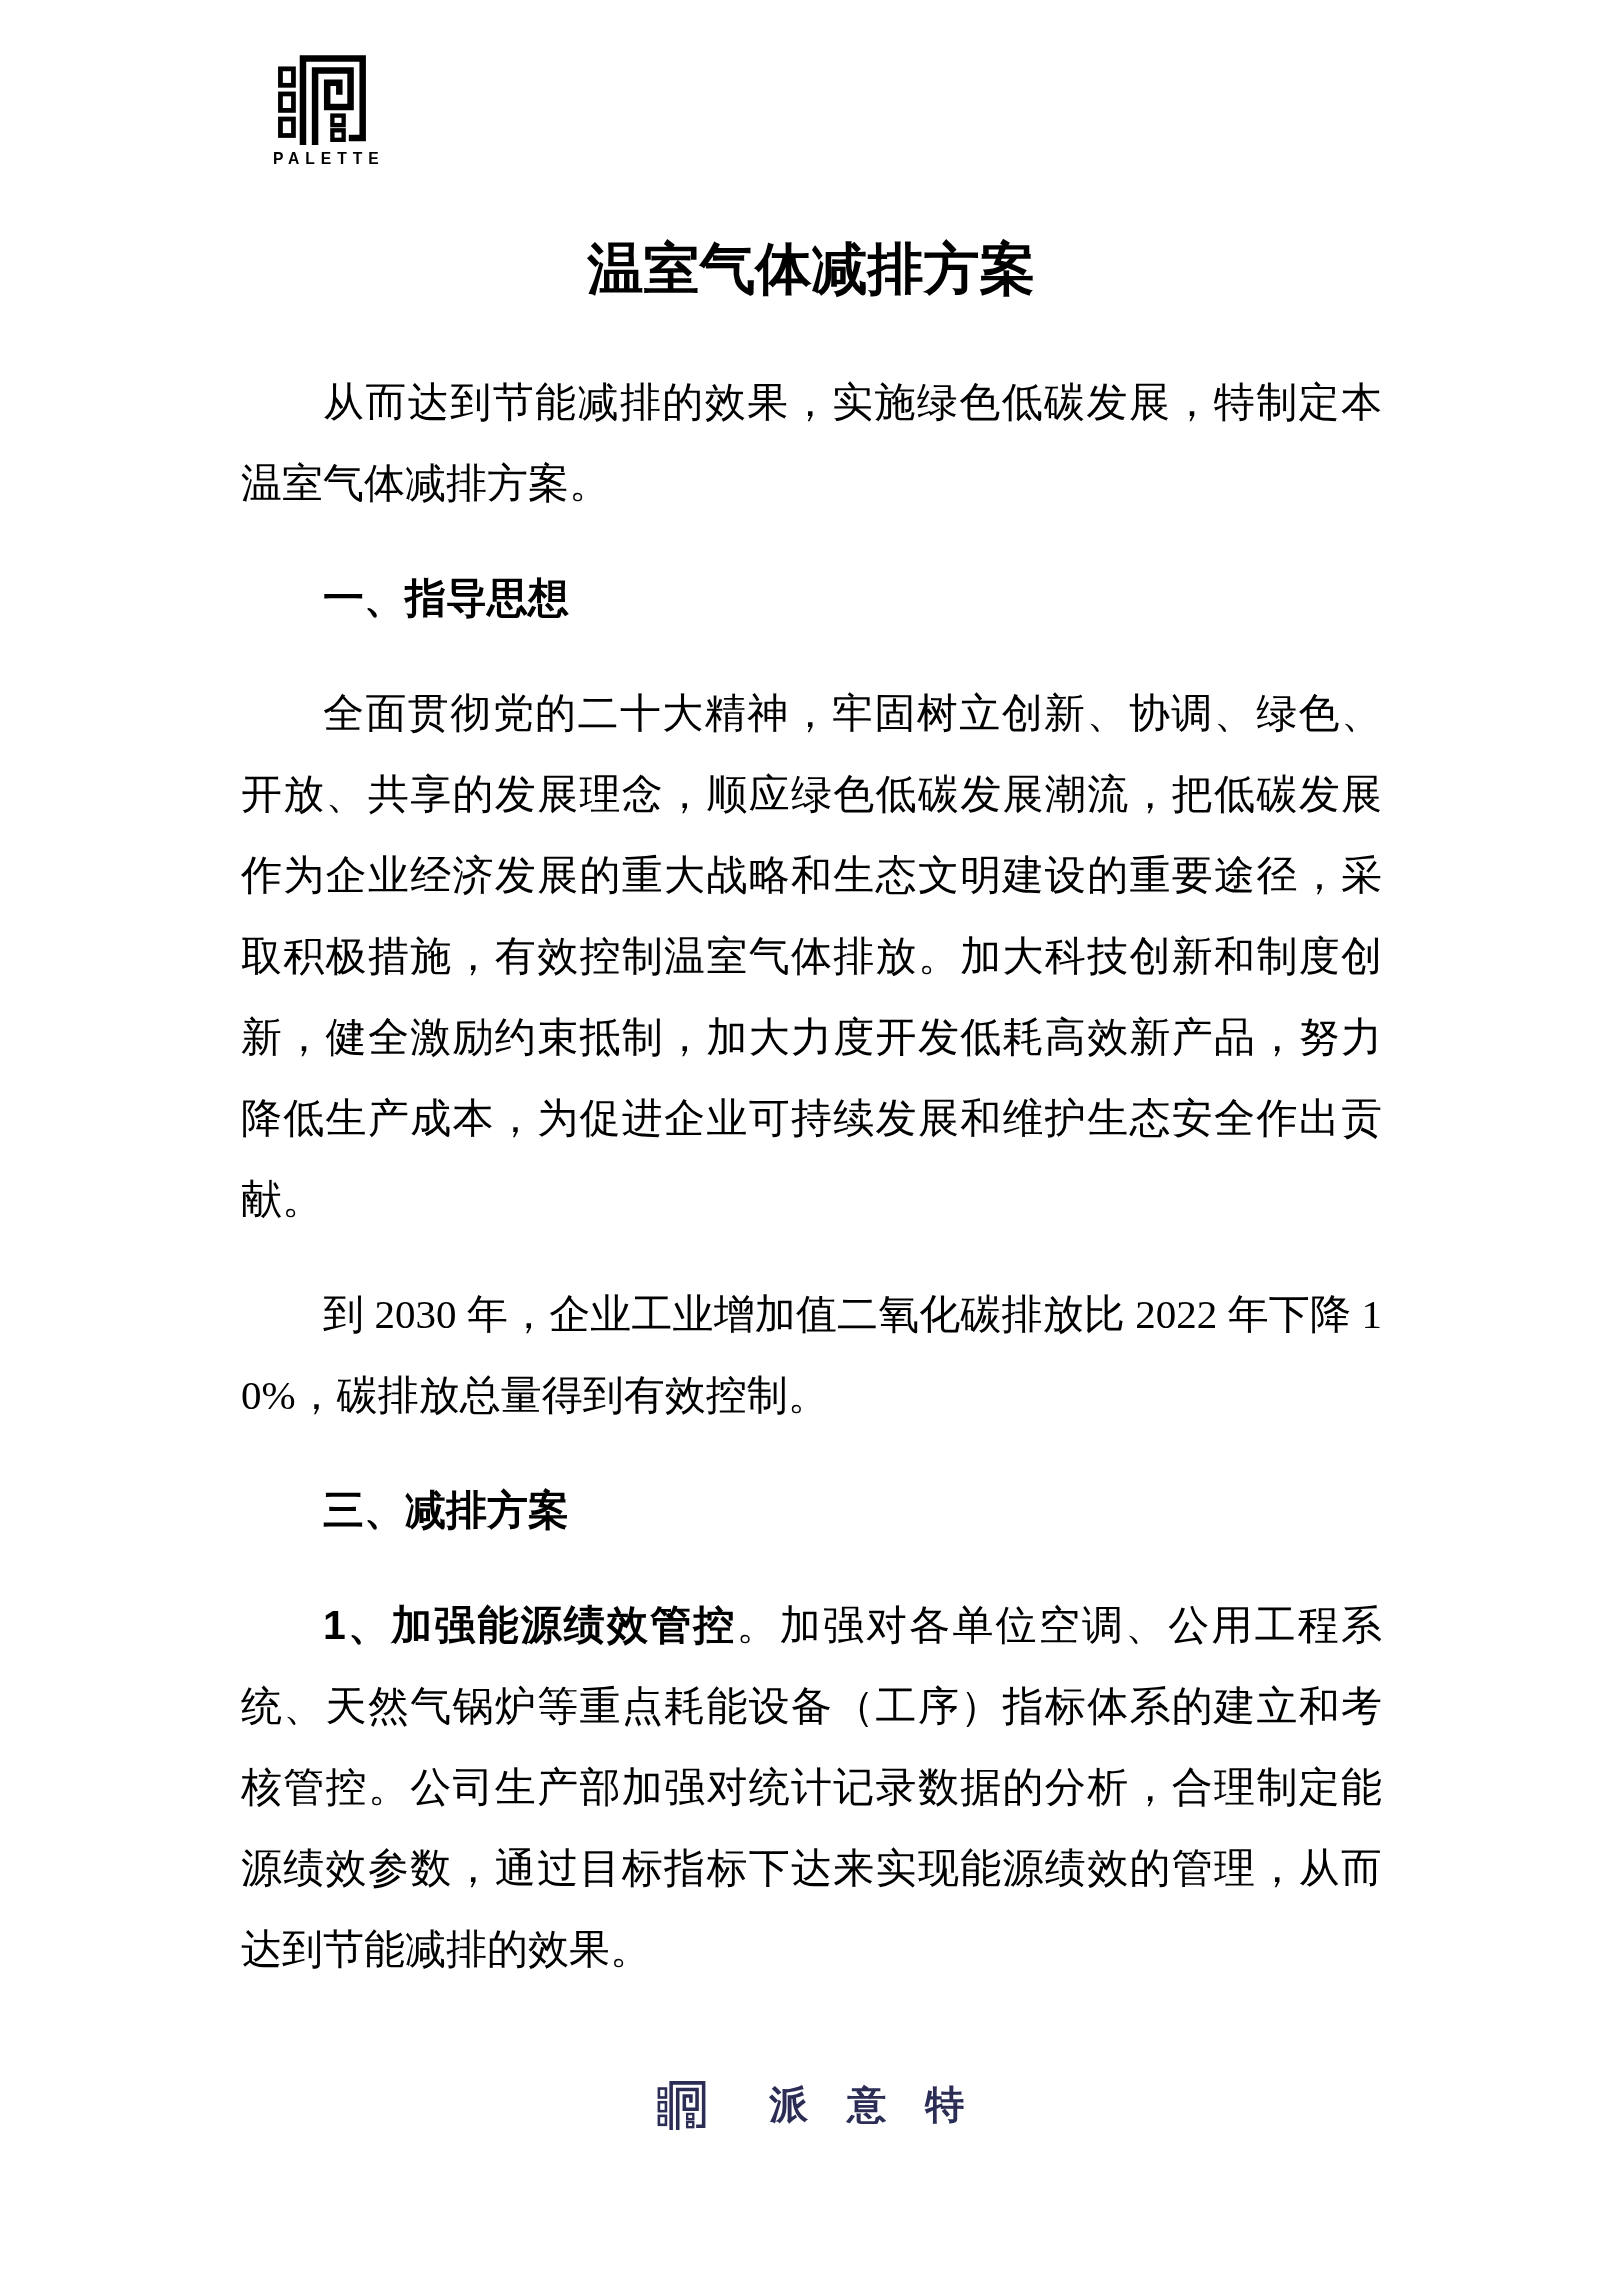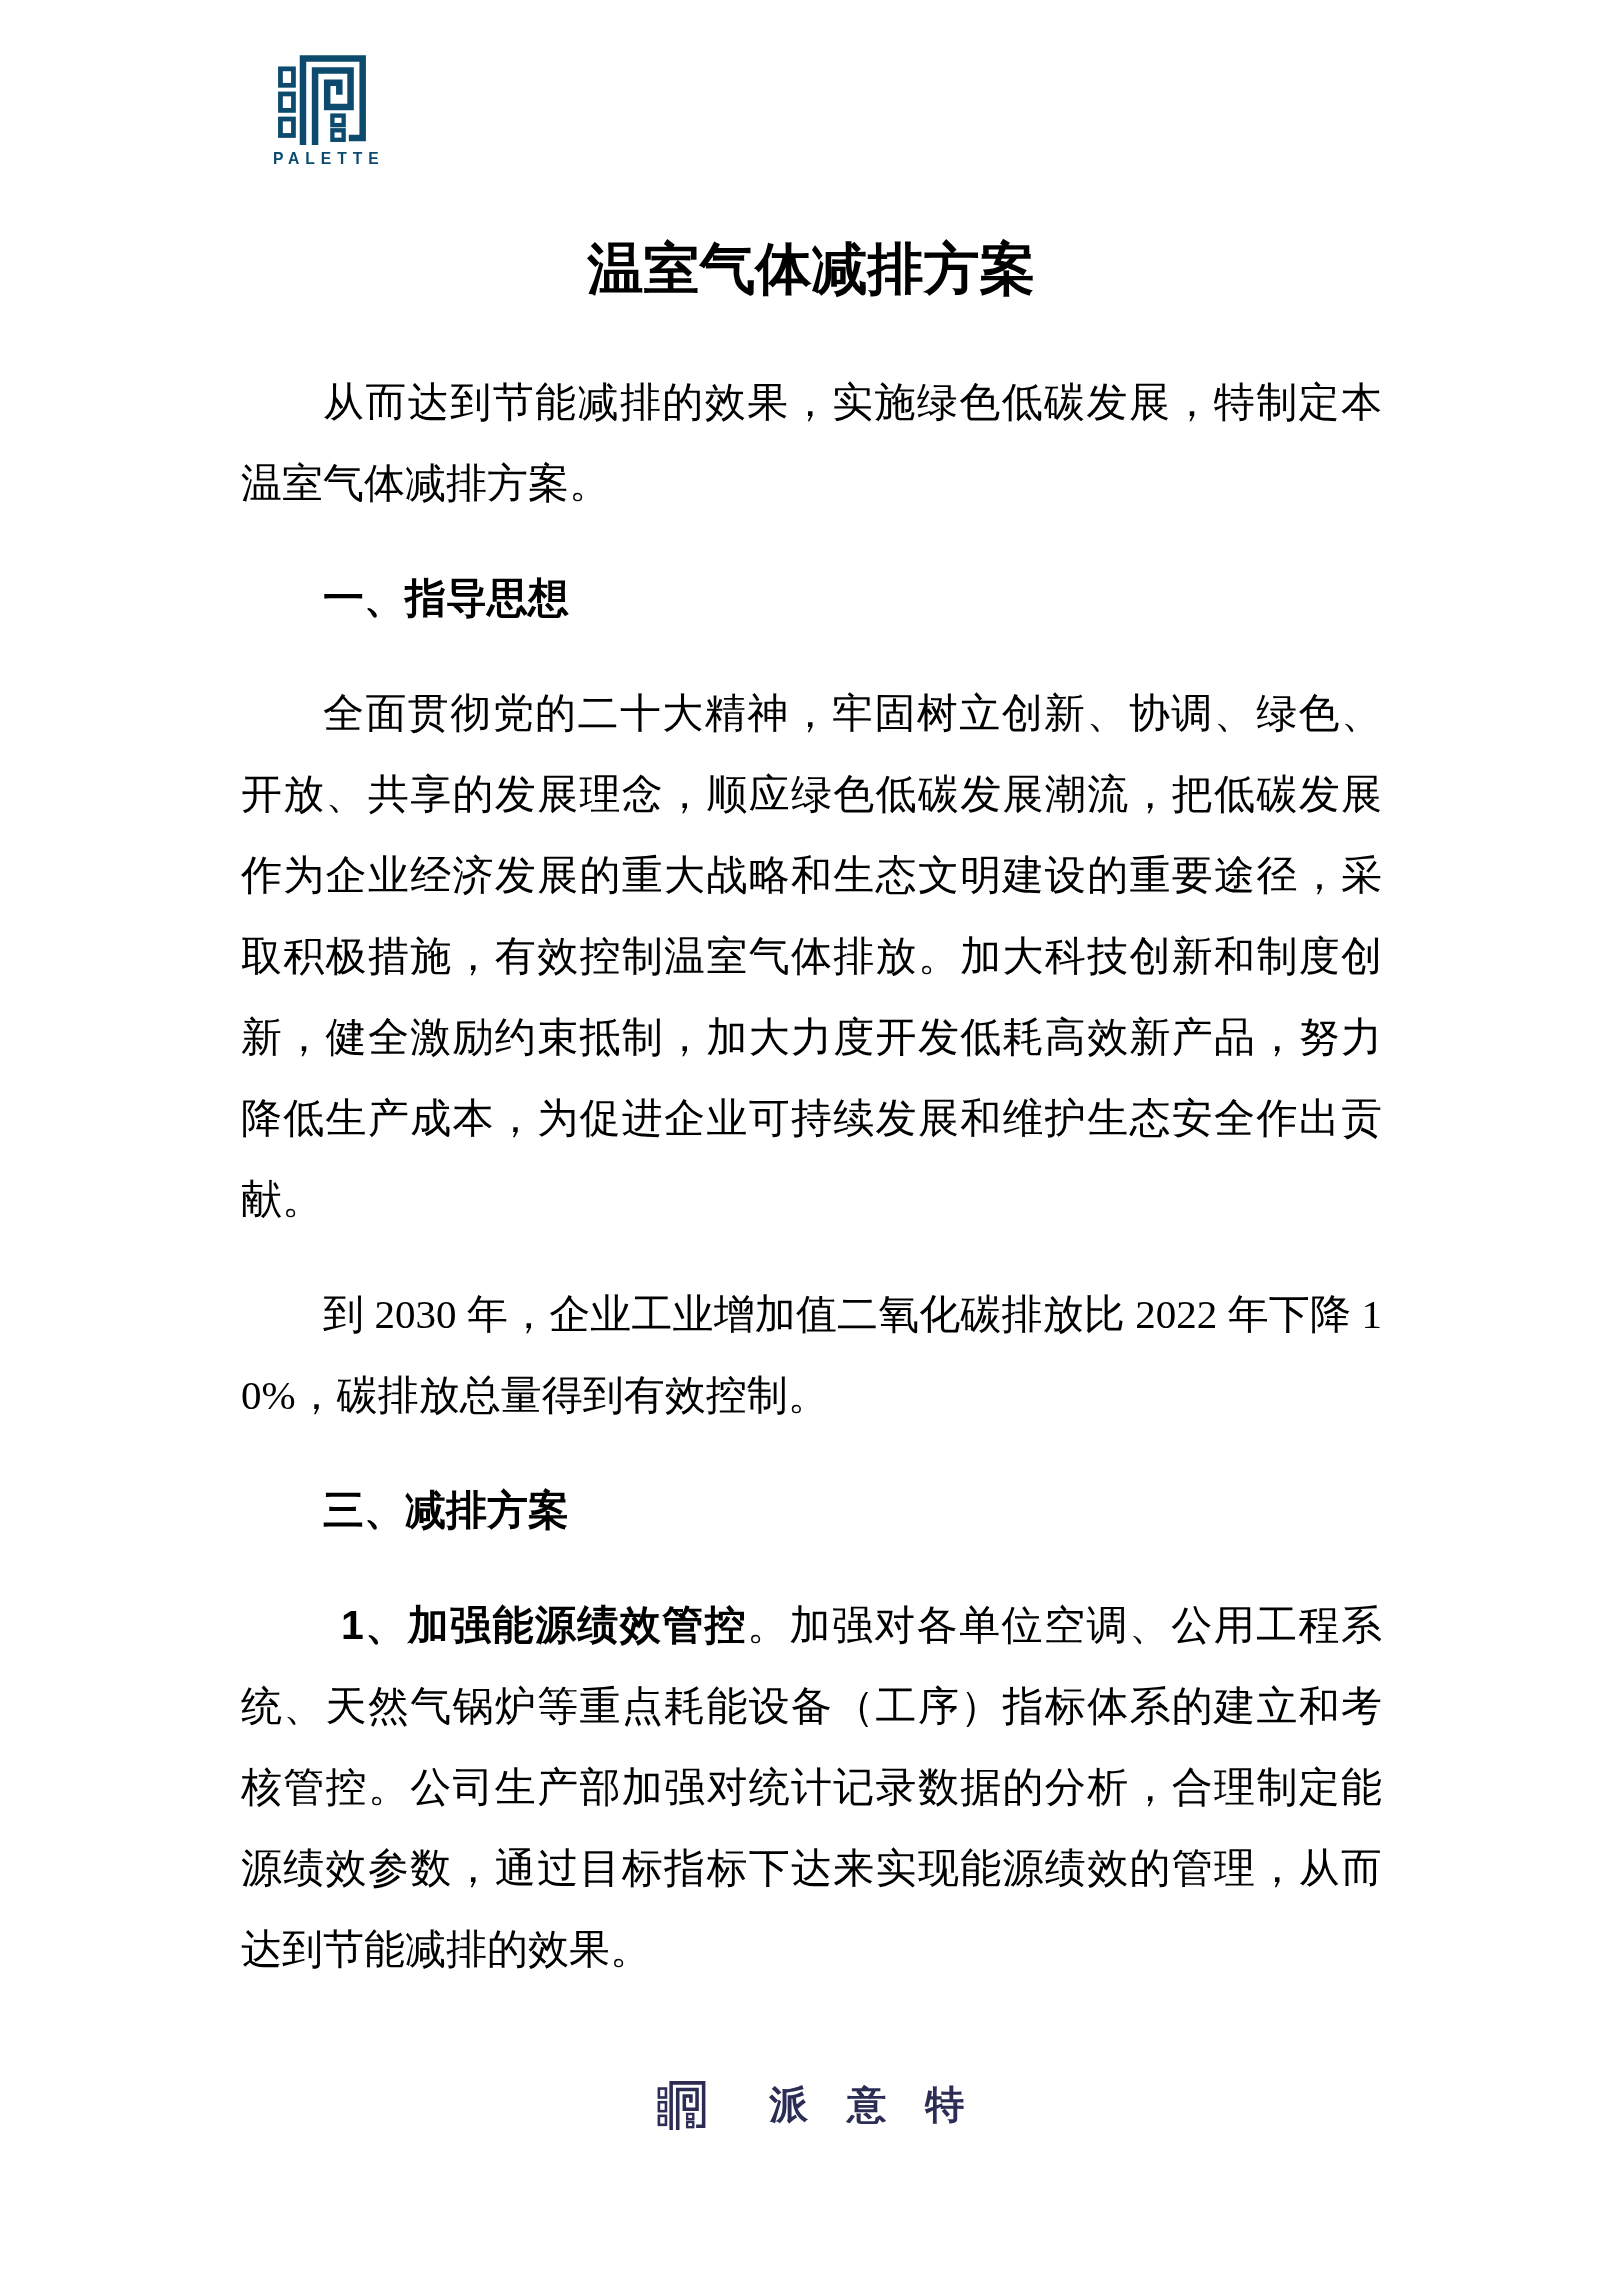--- a/index.html
+++ b/index.html
@@ -46,21 +46,20 @@
   .sec-heading {
     margin:0 0 34px 0;
     text-indent:2em;
     font-family:"Liberation Sans", sans-serif;
     font-weight:bold;
     font-size:41px; line-height:81px;
   }
   .lead-bold {
     font-family:"Liberation Sans", sans-serif;
     font-weight:bold;
-    margin-left:18px;
   }
 
   
   .brand-footer {
     position:absolute; left:0; top:2078px; width:100%;
     display:flex; align-items:center; justify-content:center;gap:44px;
   }
   .brand-footer svg { display:block; width:49px; height:49px; }
   .brand-footer .brand-word {
     margin-left:19.6px; margin-right:-39px;
@@ -68,21 +67,21 @@
     font-size:39px; font-weight:bold;
     letter-spacing:39px;
     white-space:nowrap;
   }
 </style>
 </head>
 <body>
 
 <div class="page">
 
-  <div class="brand-header" style="color: #0c4a6e;">
+  <div class="brand-header" style="color: #000000;">
     <svg viewBox="0 0 104 104" fill="none" stroke="currentColor">
       <rect x="4" y="16" width="15" height="19" stroke-width="5.5"></rect>
       <rect x="4" y="45" width="15" height="19" stroke-width="5.5"></rect>
       <rect x="4" y="74" width="15" height="19" stroke-width="5.5"></rect>
       <path d="M 30 104 L 30 4 L 99 4 L 99 96 L 83 96" stroke-width="7.5"></path>
       <path d="M 44 104 L 44 18 L 85 18 L 85 60 L 58 60 L 58 32 L 72 32 L 72 46" stroke-width="7.5"></path>
       <rect x="64" y="70" width="13" height="11" stroke-width="5"></rect>
       <rect x="64" y="87" width="13" height="11" stroke-width="5"></rect>
     </svg>
     <div class="brand-word">PALETTE</div>

